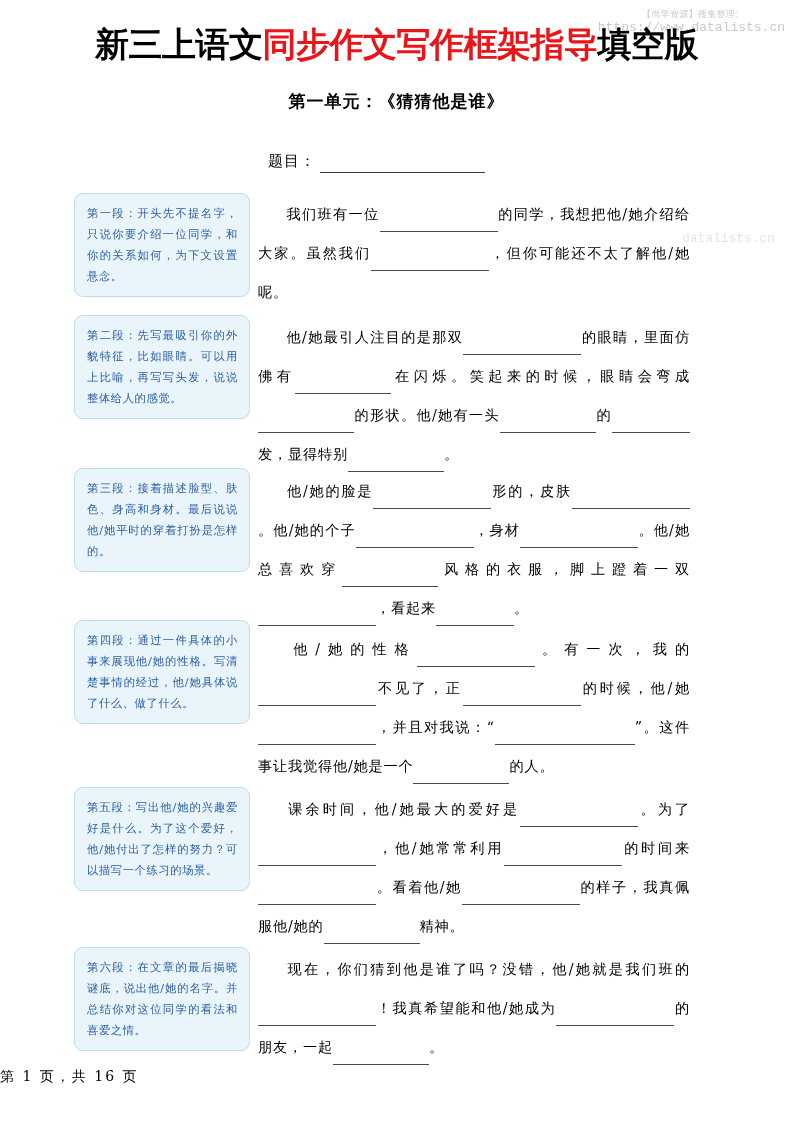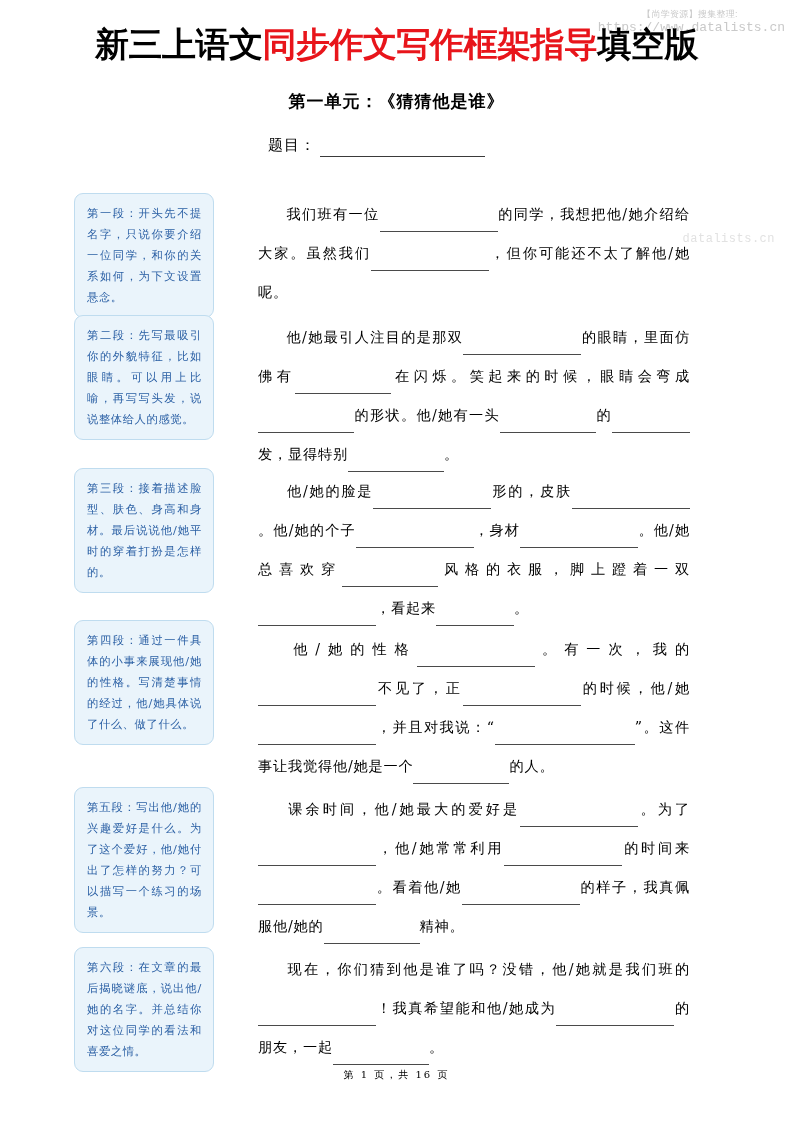--- a/index.html
+++ b/index.html
@@ -74,21 +74,21 @@
     font-size: 17px;
     font-weight: bold;
     letter-spacing: 1px;
     font-family: "DejaVu Serif", "Liberation Serif", serif;
     margin-top: 8px;
   }
 
   
   .topic-row {
     position: absolute;
-    top: 136px;
+    top: 152px;
     left: 258px;
     width: 440px;
     font-size: 15px;
     letter-spacing: 1px;
   }
   .topic-label {
     display: inline-block;
     margin-left: 10px;
     vertical-align: top;
   }
@@ -103,21 +103,21 @@
 
   
   .section {
     position: absolute;
     left: 0;
     width: 793px;
   }
   .hint-box {
     position: absolute;
     left: 74px;
-    width: 140px;
+    width: 176px;
     box-sizing: border-box;
     background: #eaf4fb;
     border: 1px solid #bfdcef;
     border-radius: 9px;
     padding: 9px 11px 9px 12px;
     color: #2a5fa4;
     font-size: 11.3px;
     line-height: 21px;
     letter-spacing: 0.6px;
     font-family: "DejaVu Serif", "Liberation Serif", serif;
@@ -155,22 +155,21 @@
   .b-md  { width: 96px; }
   .b-lg  { width: 118px; }
   .b-xl  { width: 140px; }
 
   
   .footer {
     position: absolute;
     top: 1068px;
     left: 0;
     width: 793px;
-    text-align: center;
-    font-size: 10px;
+    font-size: 14px;
     letter-spacing: 2px;
     font-family: "DejaVu Serif", "Liberation Serif", serif;
   }
 </style>
 </head>
 <body>
 
 <div class="watermark">
   <div>【尚学资源】搜集整理:</div>
   <div class="wm-url">https://www.datalists.cn</div>

